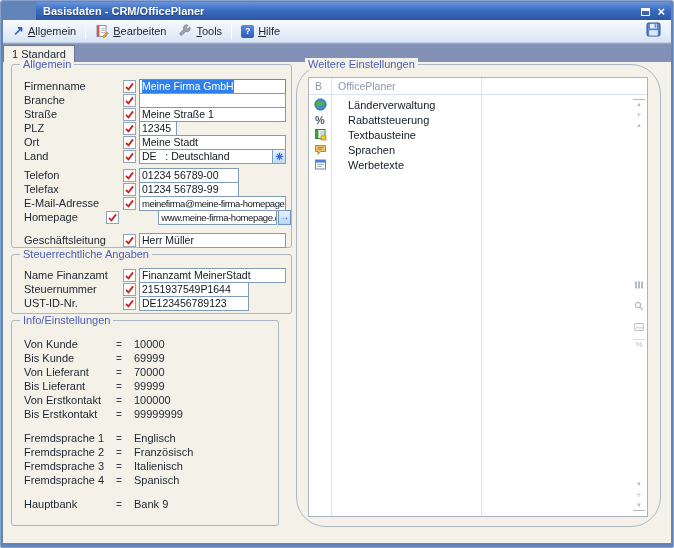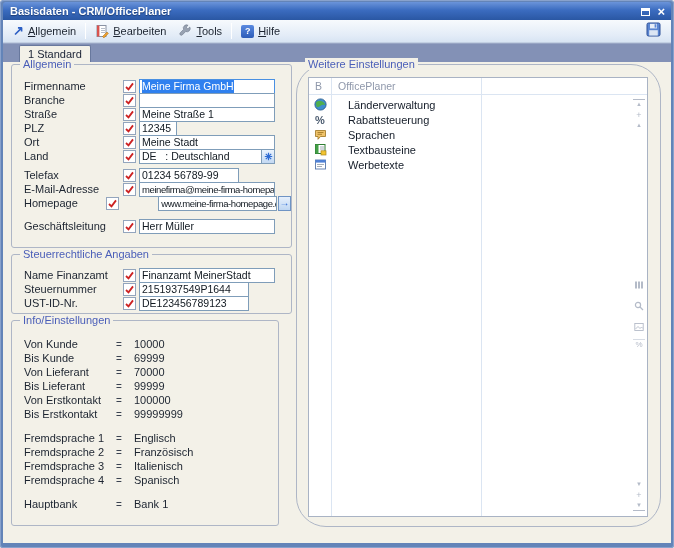--- a/index.html
+++ b/index.html
@@ -10,20 +10,21 @@
     background: #6384b8;
     border-radius: 4px 4px 3px 3px;
     padding: 2px 3px 5px 3px;
     box-shadow: inset 0 0 0 1px #89a2cc;
   }
   .titlebar {
     height: 18px; display: flex; align-items: center;
     background: linear-gradient(180deg, #6b94da 0%, #3b6cc0 45%, #2a57a3 100%);
     border-radius: 3px 3px 0 0;
     padding: 0 4px 0 7px;
+    margin-left: 33px;
   }
   .titletext { color: #fff; font-size: 11px; font-weight: bold; flex: 1; text-shadow: 0 1px 1px #1c3c74; }
   .winbtns { display: flex; align-items: center; gap: 7px; padding-right: 2px; }
   .restore-glyph { display: inline-block; width: 9px; height: 8px; border: 1px solid #fff; border-top: 3px solid #fff; }
   .close-glyph { color: #fff; font-size: 13px; font-weight: bold; line-height: 10px; }
 
   .bodyarea { width: 668px; height: 523px; background: #f3f1e8; overflow: hidden; }
 
   .menubar {
     height: 23px; display: flex; align-items: center;
@@ -32,21 +33,21 @@
   }
   .mitem { display: flex; align-items: center; gap: 4px; padding: 2px 6px; font-size: 11px; color: #1c2430; cursor: default; }
   .mlabel { display: inline-block; }
   .mlabel::first-letter { text-decoration: underline; }
   .msep { width: 1px; height: 16px; background: #b9c7dc; border-right: 1px solid #ffffff; margin: 0 3px; }
   .mspacer { flex: 1; }
   .arrow-ne { color: #2c5fc4; font-weight: bold; font-size: 13px; line-height: 12px; }
   .hilfe-box { width: 13px; height: 13px; border-radius: 2px; background: linear-gradient(180deg, #5a8ae0, #2d5cb8); color:#fff; font-size: 9px; font-weight: bold; display:flex; align-items:center; justify-content:center; }
   .savebtn { padding: 1px 3px; margin-right: 3px; }
 
-  .tabstrip { height: 19px; background: #8391b6; display: flex; align-items: flex-end; padding-left: 16px; border-top: 1px solid #98a5c4; }
+  .tabstrip { height: 19px; background: #8391b6; display: flex; align-items: flex-end; padding-left: 0; border-top: 1px solid #98a5c4; }
   .tab {
     background: #f3f1e8; border: 1px solid #68789d; border-bottom: none;
     border-radius: 2px 2px 0 0; font-size: 11px; color: #20283a;
     padding: 2px 8px 2px 8px; height: 17px;
   }
 
   .content { position: relative; height: 481px; background: #f3f1e8; }
 
   .groupbox { position: absolute; border: 1px solid #aeb6c6; border-radius: 3px; }
   .legend { position: absolute; top: -7px; left: 8px; background: #f3f1e8; padding: 0 3px; font-size: 11px; color: #4a5eb8; }
@@ -64,21 +65,21 @@
   .echk {
     width: 13px; height: 13px; background: #fff; border: 1px solid #93a5bd;
     display: inline-flex; align-items: center; justify-content: center; margin-right: 3px; flex: none;
   }
   .input {
     height: 15px; background: #fff; border: 1px solid #7f9db9;
     display: flex; align-items: center; padding: 0 2px; overflow: hidden; position: relative;
   }
   .ival { font-size: 10.5px; color: #101820; white-space: pre; line-height: 13px; }
   .tight .ival { font-size: 9.5px; letter-spacing: -0.4px; }
-  .wide { width: 136px; } .short { width: 38px; } .mid { width: 100px; } .mid2 { width: 110px; } .hp { width: 142px; margin-left: 36px; }
+  .wide { width: 147px; } .short { width: 38px; } .mid { width: 100px; } .mid2 { width: 110px; } .hp { width: 142px; margin-left: 36px; }
   .focus { border-color: #4a90e2; }
   .sel { background: #2f80ef; color: #fff; }
   .combo { padding-right: 14px; }
   .cbtn {
     position: absolute; right: 0; top: 0; width: 13px; height: 13px;
     background: linear-gradient(180deg,#eaf3fd,#c3d9f3); border-left: 1px solid #7f9db9;
     display: flex; align-items: center; justify-content: center;
   }
   .gobtn {
     width: 15px; height: 15px; margin-left: 1px;
@@ -247,20 +248,31 @@
               <span class="ival">DE   : Deutschland</span>
               <span class="cbtn">
                   <svg width="9" height="9">
                     <path d="M4.5 0.8 V8.2 M0.8 4.5 H8.2 M1.8 1.8 L7.2 7.2 M7.2 1.8 L1.8 7.2" stroke="#2e6bd4" stroke-width="1.2"></path>
                   </svg>
                 </span>
             </div>
           </div>
           <div class="gap1"></div>
           <div class="frow">
+            <span class="flabel">Telefon</span>
+            <span class="echk">
+                <svg width="9" height="9">
+                  <path d="M1 5 L3.5 7.4 L8 1.4" stroke="#cc2222" stroke-width="1.8" fill="none"></path>
+                </svg>
+              </span>
+            <div class="input mid">
+                <span class="ival">01234 56789-00</span>
+              </div>
+          </div>
+          <div class="frow">
             <span class="flabel">Telefax</span>
             <span class="echk">
                 <svg width="9" height="9">
                   <path d="M1 5 L3.5 7.4 L8 1.4" stroke="#cc2222" stroke-width="1.8" fill="none"></path>
                 </svg>
               </span>
             <div class="input mid">
                 <span class="ival">01234 56789-99</span>
               </div>
           </div>
@@ -394,21 +406,21 @@
             </div>
           <div class="irow">
               <span class="ilabel">Fremdsprache 4</span>
               <span class="ieq">=</span>
               <span class="ivalue">Spanisch</span>
             </div>
           <div class="igapB"></div>
           <div class="irow">
               <span class="ilabel">Hauptbank</span>
               <span class="ieq">=</span>
-              <span class="ivalue">Bank 1</span>
+              <span class="ivalue">Bank 9</span>
             </div>
         </div>
       </div>
 
       <div class="groupbox g-weit">
         <span class="legend">Weitere Einstellungen</span>
         <div class="settings-table">
           <span class="colsep sep1"></span>
           <span class="colsep sep2"></span>
           <div class="thead">
@@ -424,42 +436,42 @@
                     <circle cx="6.5" cy="6.5" r="5.6" fill="none" stroke="#2a5d8f" stroke-width="0.9"></circle>
                   </svg>
                 </span>
               <span class="tcell-label">Länderverwaltung</span>
             </div>
             <div class="trow">
               <span class="tcell-icon">
                   <span style="font-weight:bold;color:#4a5a6e;font-size:11px;line-height:12px;">%</span>
                 </span>
               <span class="tcell-label">Rabattsteuerung</span>
-            </div>
-            <div class="trow">
-              <span class="tcell-icon">
-                  <svg width="13" height="13">
-                    <path d="M1.5 2.5 h10 v6 h-5 l-2.5 2.8 v-2.8 h-2.5 z" fill="#f0c36a" stroke="#9c7320" stroke-width="0.8"></path>
-                    <line x1="3.5" y1="4.5" x2="9.5" y2="4.5" stroke="#9c7320" stroke-width="0.8"></line>
-                    <line x1="3.5" y1="6.3" x2="8" y2="6.3" stroke="#9c7320" stroke-width="0.8"></line>
-                  </svg>
-                </span>
-              <span class="tcell-label">Sprachen</span>
             </div>
             <div class="trow">
               <span class="tcell-icon">
                   <svg width="13" height="13">
                     <rect x="1.5" y="1.5" width="9.5" height="9" fill="#fff" stroke="#2e7d32" stroke-width="1"></rect>
                     <rect x="1.5" y="1.5" width="3" height="9" fill="#43a047"></rect>
                     <line x1="6" y1="4" x2="10" y2="4" stroke="#9aa4b0" stroke-width="0.9"></line>
                     <line x1="6" y1="6" x2="10" y2="6" stroke="#9aa4b0" stroke-width="0.9"></line>
                     <rect x="7" y="7.8" width="5" height="4.2" fill="#f2c330" stroke="#a8861f" stroke-width="0.7"></rect>
                   </svg>
                 </span>
               <span class="tcell-label">Textbausteine</span>
+            </div>
+            <div class="trow">
+              <span class="tcell-icon">
+                  <svg width="13" height="13">
+                    <path d="M1.5 2.5 h10 v6 h-5 l-2.5 2.8 v-2.8 h-2.5 z" fill="#f0c36a" stroke="#9c7320" stroke-width="0.8"></path>
+                    <line x1="3.5" y1="4.5" x2="9.5" y2="4.5" stroke="#9c7320" stroke-width="0.8"></line>
+                    <line x1="3.5" y1="6.3" x2="8" y2="6.3" stroke="#9c7320" stroke-width="0.8"></line>
+                  </svg>
+                </span>
+              <span class="tcell-label">Sprachen</span>
             </div>
             <div class="trow">
               <span class="tcell-icon">
                   <svg width="13" height="13">
                     <rect x="1.5" y="2" width="10" height="9" fill="#fff" stroke="#5577aa" stroke-width="0.9"></rect>
                     <rect x="1.5" y="2" width="10" height="2.6" fill="#4f81d6"></rect>
                     <line x1="3" y1="6.5" x2="10" y2="6.5" stroke="#9aa4b0" stroke-width="0.9"></line>
                     <line x1="3" y1="8.5" x2="8" y2="8.5" stroke="#9aa4b0" stroke-width="0.9"></line>
                   </svg>
                 </span>

